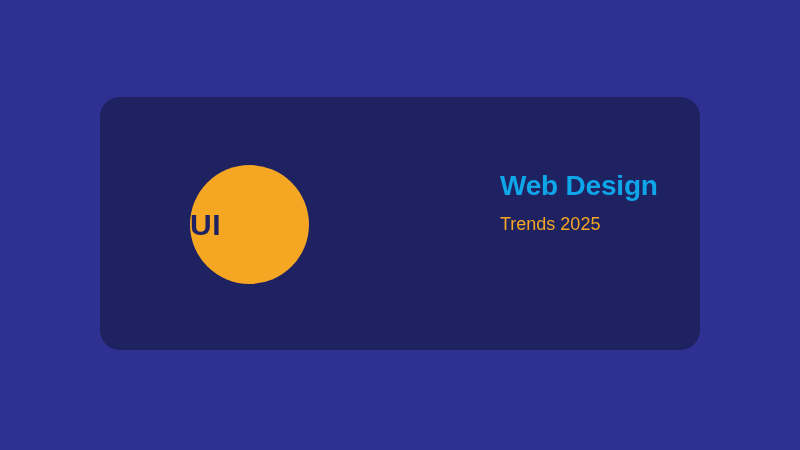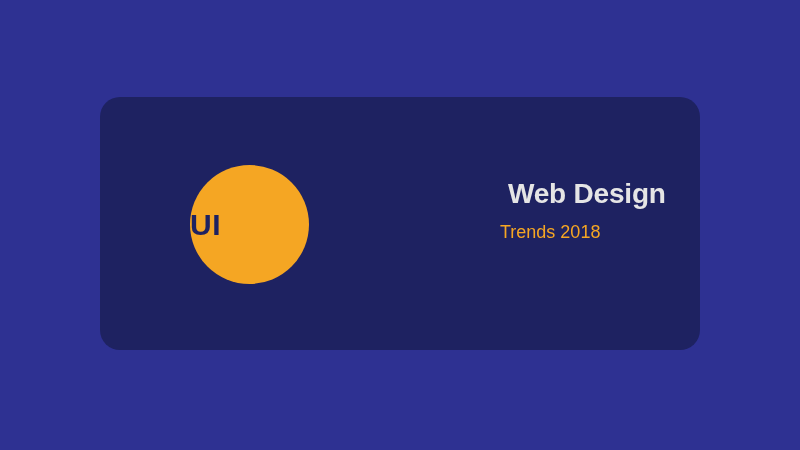--- a/index.html
+++ b/index.html
@@ -61,23 +61,23 @@
   .text-block {
     position: absolute;
     left: 400px;         
     top: 72px;           
     width: 200px;
   }
   .title {
     font-family: "Liberation Sans", sans-serif;
     font-size: 28px;
     font-weight: bold;
-    color: #e5e5e5;
+    color: #0ea5e9;
     line-height: 34px;
-    margin: 8px;
+    margin: 0;
     white-space: nowrap;
     letter-spacing: -0.2px;
   }
   .subtitle {
     font-family: "Liberation Sans", sans-serif;
     font-size: 18px;
     font-weight: normal;
     color: #f5a623;
     line-height: 24px;
     margin: 9px 0 0 0;
@@ -90,18 +90,18 @@
 <div id="stage">
 
   <div class="card">
 
     <div class="badge">
       <span class="badge-label">UI</span>
     </div>
 
     <div class="text-block">
       <div class="title">Web Design</div>
-      <div class="subtitle">Trends 2018</div>
+      <div class="subtitle">Trends 2025</div>
     </div>
 
   </div>
 
 </div>
 
 </body></html>

